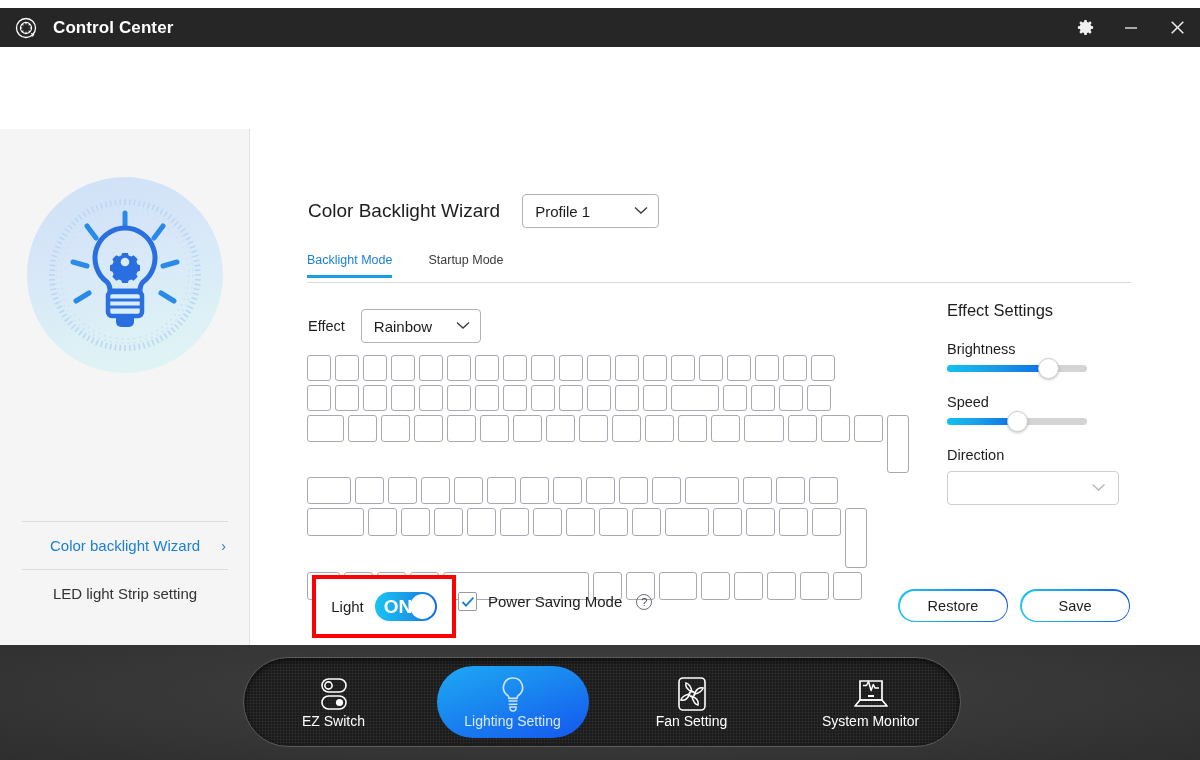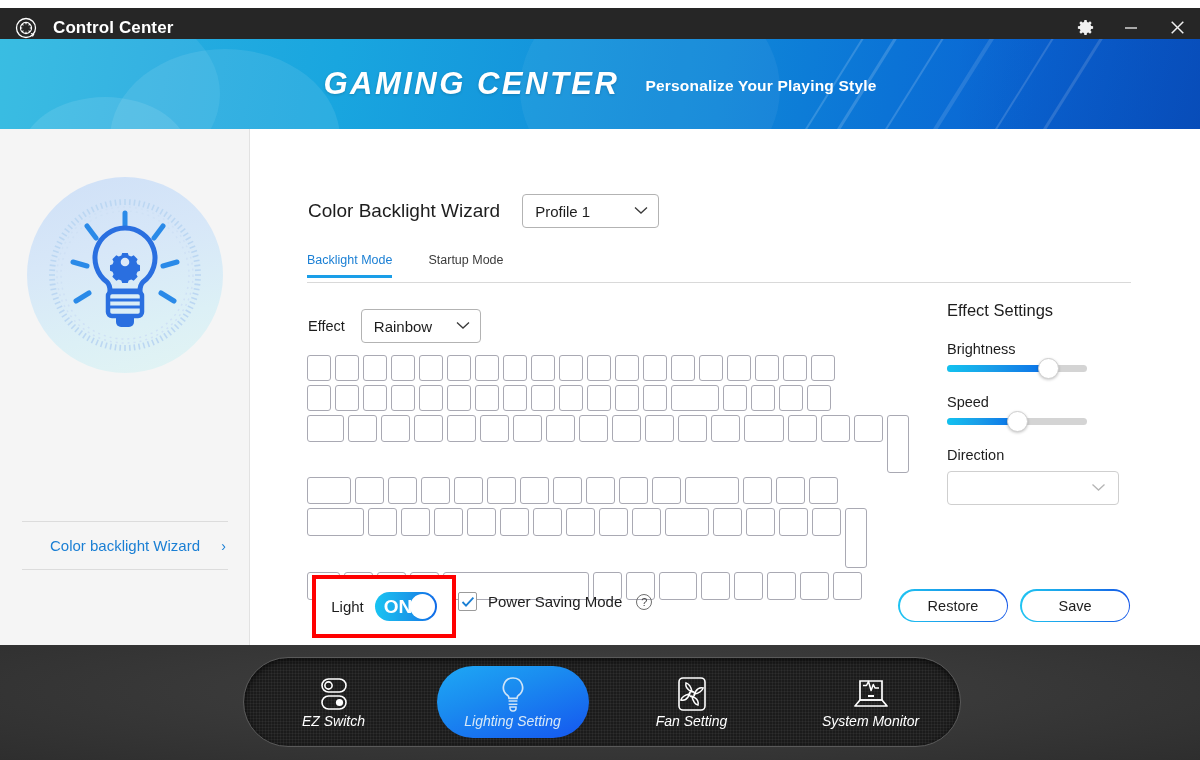--- a/index.html
+++ b/index.html
@@ -241,21 +241,20 @@
     background-image:
       repeating-linear-gradient(0deg, rgba(255,255,255,0.045) 0 1px, transparent 1px 3px),
       repeating-linear-gradient(90deg, rgba(255,255,255,0.045) 0 1px, transparent 1px 3px);
     border: 1px solid #5a5a5a;
     box-shadow: inset 0 2px 6px rgba(0,0,0,0.7);
     display: flex; align-items: center; justify-content: space-around;
   }
   .nav-item {
     width: 152px; height: 72px; border-radius: 36px;
     display: flex; flex-direction: column; align-items: center; justify-content: center;
-    font-style: italic;
   }
   .nav-item.active {
     background: linear-gradient(160deg, #1ea8f5 0%, #1a8cf0 38%, #1556ef 100%);
   }
   .nav-item .ni-icon { height: 38px; display: flex; align-items: center; }
   .nav-item svg { display: block; }
   .nav-item .ni-label { font-size: 14px; color: #ffffff; }
   .nav-item.active .ni-label { color: #d9e9f7; }
 </style>
 </head>
@@ -301,37 +300,20 @@
     <div class="tb-btn">
       <span>
         <svg width="19" height="19" viewBox="0 0 18 18">
           <line x1="3.5" y1="3.5" x2="14.5" y2="14.5" stroke="#f0f0f0" stroke-width="1.4"></line>
           <line x1="14.5" y1="3.5" x2="3.5" y2="14.5" stroke="#f0f0f0" stroke-width="1.4"></line>
         </svg>
       </span>
     </div>
   </div>
 
-  <div class="banner">
-    <div class="blob b1"></div>
-    <div class="blob b2"></div>
-    <div class="blob b3"></div>
-    <div class="blob b4"></div>
-    <div class="streak sk1"></div>
-    <div class="streak sk2"></div>
-    <div class="streak sk3"></div>
-    <div class="streak sk4"></div>
-    <div class="streak sk5"></div>
-    <div class="streak sk6"></div>
-    <div class="dark-wedge"></div>
-    <div class="banner-text">
-      <div class="gaming-center">GAMING CENTER</div>
-      <div class="tagline">Personalize Your Playing Style</div>
-    </div>
-  </div>
 
   <div class="sidebar">
     <div class="bulb-circle">
       <svg width="170" height="170" viewBox="0 0 170 170">
         <g stroke="#bcd7f2" stroke-width="1.6">
           <g id="ticks">
               <line x1="85.0" y1="15.0" x2="85.0" y2="9.0"></line>
               <line x1="89.6" y1="15.1" x2="90.0" y2="9.2"></line>
               <line x1="94.1" y1="15.6" x2="94.9" y2="9.7"></line>
               <line x1="98.7" y1="16.3" x2="99.8" y2="10.5"></line>
@@ -452,20 +434,23 @@
           <circle cx="0" cy="0" r="4.3" fill="#dce9f8"></circle>
         </g>
       </svg>
     </div>
     <div class="side-div d1"></div>
     <div class="side-item active">
       <span>Color backlight Wizard</span>
       <span class="chev">›</span>
     </div>
     <div class="side-div d2"></div>
+    <div class="side-item second">
+      <span>LED light Strip setting</span>
+    </div>
   </div>
 
   <div class="main">
 
     <div class="page-head">
       <div class="page-title">Color Backlight Wizard</div>
       <div class="select-box">
         <span class="val">Profile 1</span>
         <span class="cv">
           <svg width="14" height="9" viewBox="0 0 14 9">

